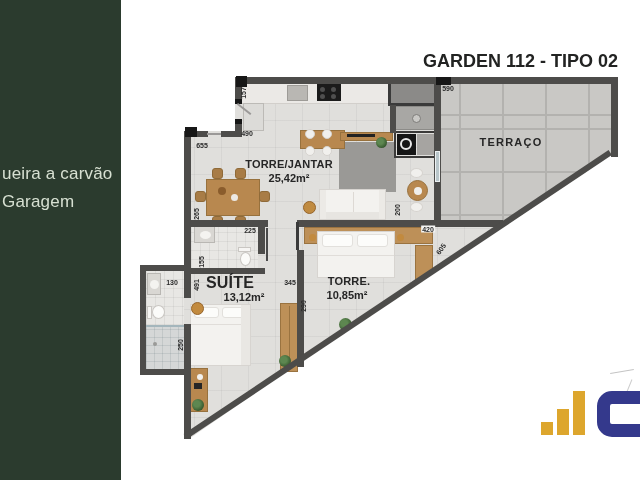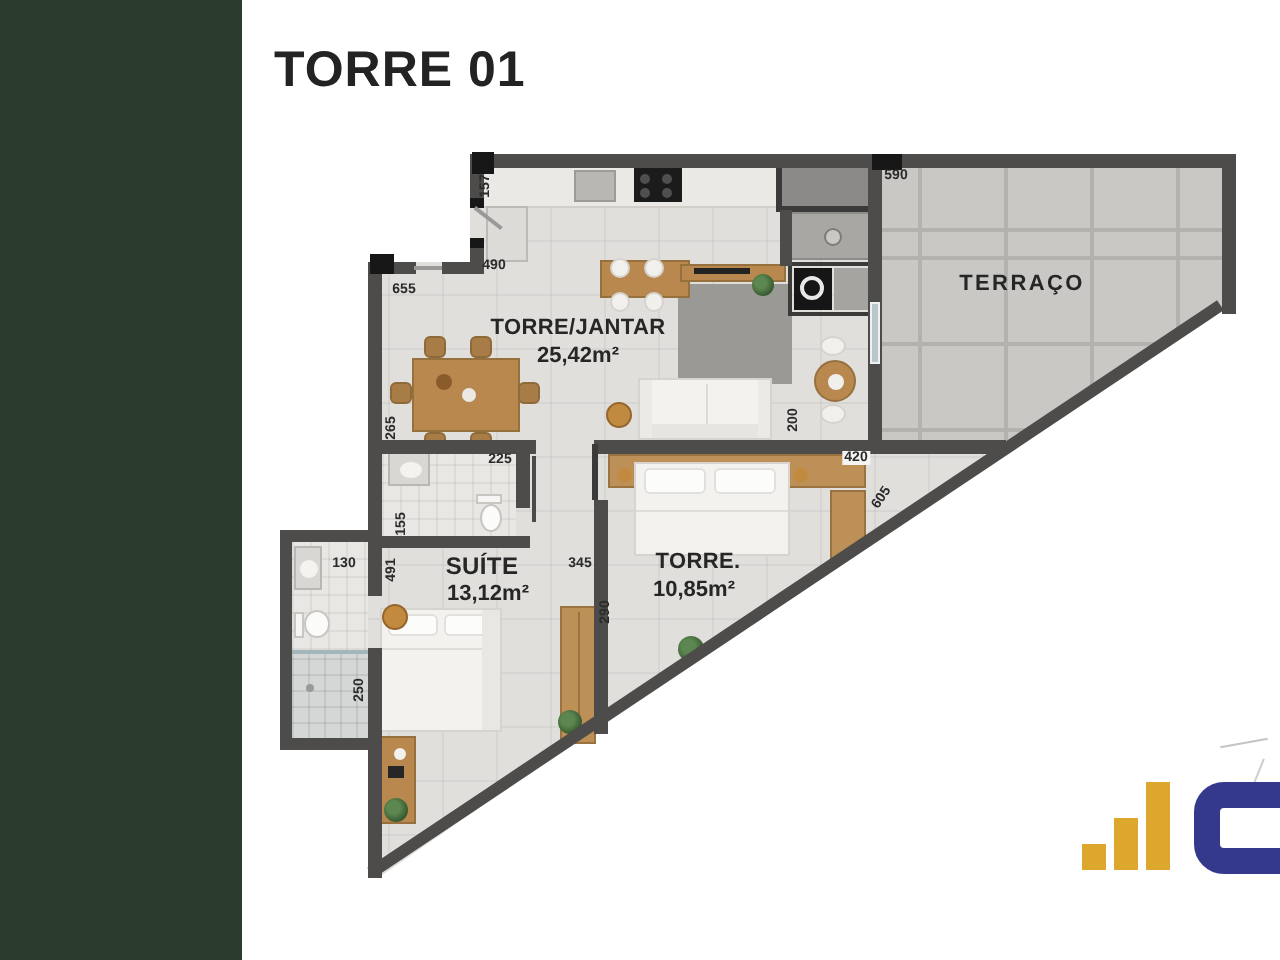--- a/index.html
+++ b/index.html
@@ -47,23 +47,25 @@
     clip-path:polygon(0 0,170px 0,170px 71px,64px 142px,0 142px); }
   
   .gbar { position:absolute; background:#dda62d; }
   #logo-c { position:absolute; left:597px; top:391px; width:78px; height:46px; border:13px solid #34398c; border-radius:15px; }
 </style>
 </head>
 <body>
 <div id="page">
 
 <aside id="sidebar">
+  <span class="side-item" style="top:164px">ueira a carvão</span>
+  <span class="side-item" style="top:192px">Garagem</span>
 </aside>
 
-<div class="title" style="left:137px; top:21px; font-size:25px; letter-spacing:.5px;">TORRE 01</div>
+<div class="title" style="left:418px; top:51px; width:200px; font-size:18px; text-align:right;">GARDEN 112 - TIPO 02</div>
 
 <div class="abs" style="left:0;top:0;width:640px;height:480px;">
 
   <div id="floor"></div>
   <div class="bathfloor" style="left:191px;top:227px;width:67px;height:42px;"></div>
   <div class="bathfloor" style="left:146px;top:271px;width:38px;height:99px;"></div>
   <div id="shower"></div>
   <div class="abs" style="left:153px;top:342px;width:4px;height:4px;border-radius:50%;background:#9a9a98;"></div>
   <div id="terrace"></div>
 
@@ -189,21 +191,21 @@
 
   <div class="abs" style="left:296px;top:222px;width:3px;height:28px;background:#3a3a3a;"></div>
   <div class="abs" style="left:266px;top:228px;width:2px;height:33px;background:#4a4a4a;"></div>
   <div class="abs" style="left:238px;top:103px;width:17px;height:2px;background:#9b9998;transform-origin:0 0;transform:rotate(38deg);"></div>
   <div class="abs" style="left:207px;top:133px;width:14px;height:2px;background:#9b9998;"></div>
   <div class="abs" style="left:435px;top:151px;width:5px;height:31px;background:#b9c6ca;border:1px solid #eef2f3;"></div>
 
   <span class="rname" style="left:289px;top:164px;">TORRE/JANTAR</span>
   <span class="rarea" style="left:289px;top:178px;">25,42m²</span>
   <span class="rname" style="left:511px;top:142px;letter-spacing:1.2px;">TERRAÇO</span>
-  <span class="rname" style="left:241px;top:283px;font-size:12px;">SUÍTE</span>
+  <span class="rname" style="left:230px;top:283px;font-size:16px;">SUÍTE</span>
   <span class="rarea" style="left:244px;top:297px;">13,12m²</span>
   <span class="rname" style="left:349px;top:281px;">TORRE.</span>
   <span class="rarea" style="left:347px;top:295px;">10,85m²</span>
 
   <span class="dim r90" style="left:243px;top:93px;">157</span>
   <span class="dim" style="left:247px;top:133px;">490</span>
   <span class="dim" style="left:202px;top:145px;">655</span>
   <span class="dim r90" style="left:196px;top:214px;">265</span>
   <span class="dim" style="left:250px;top:230px;">225</span>
   <span class="dim r90" style="left:201px;top:262px;">155</span>

